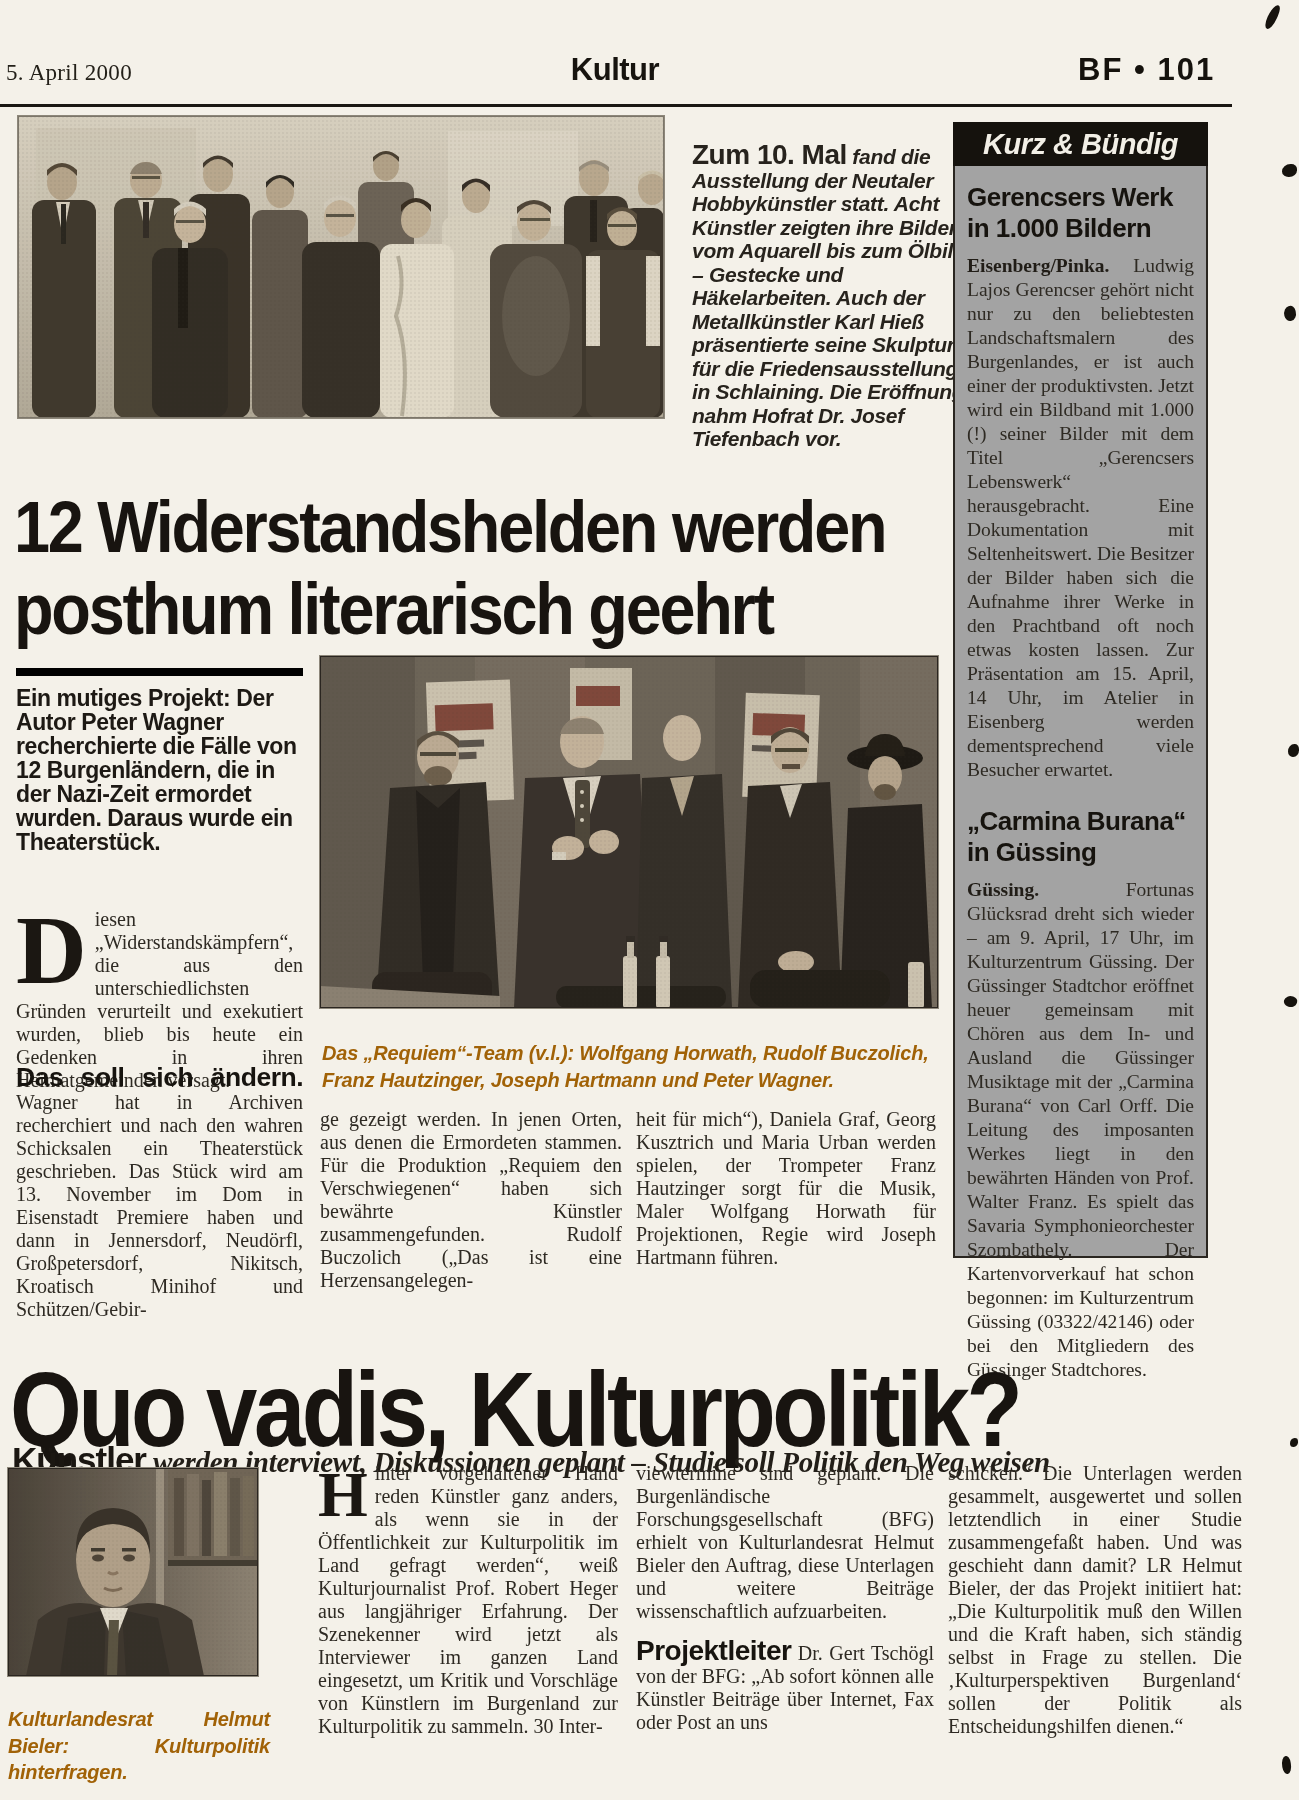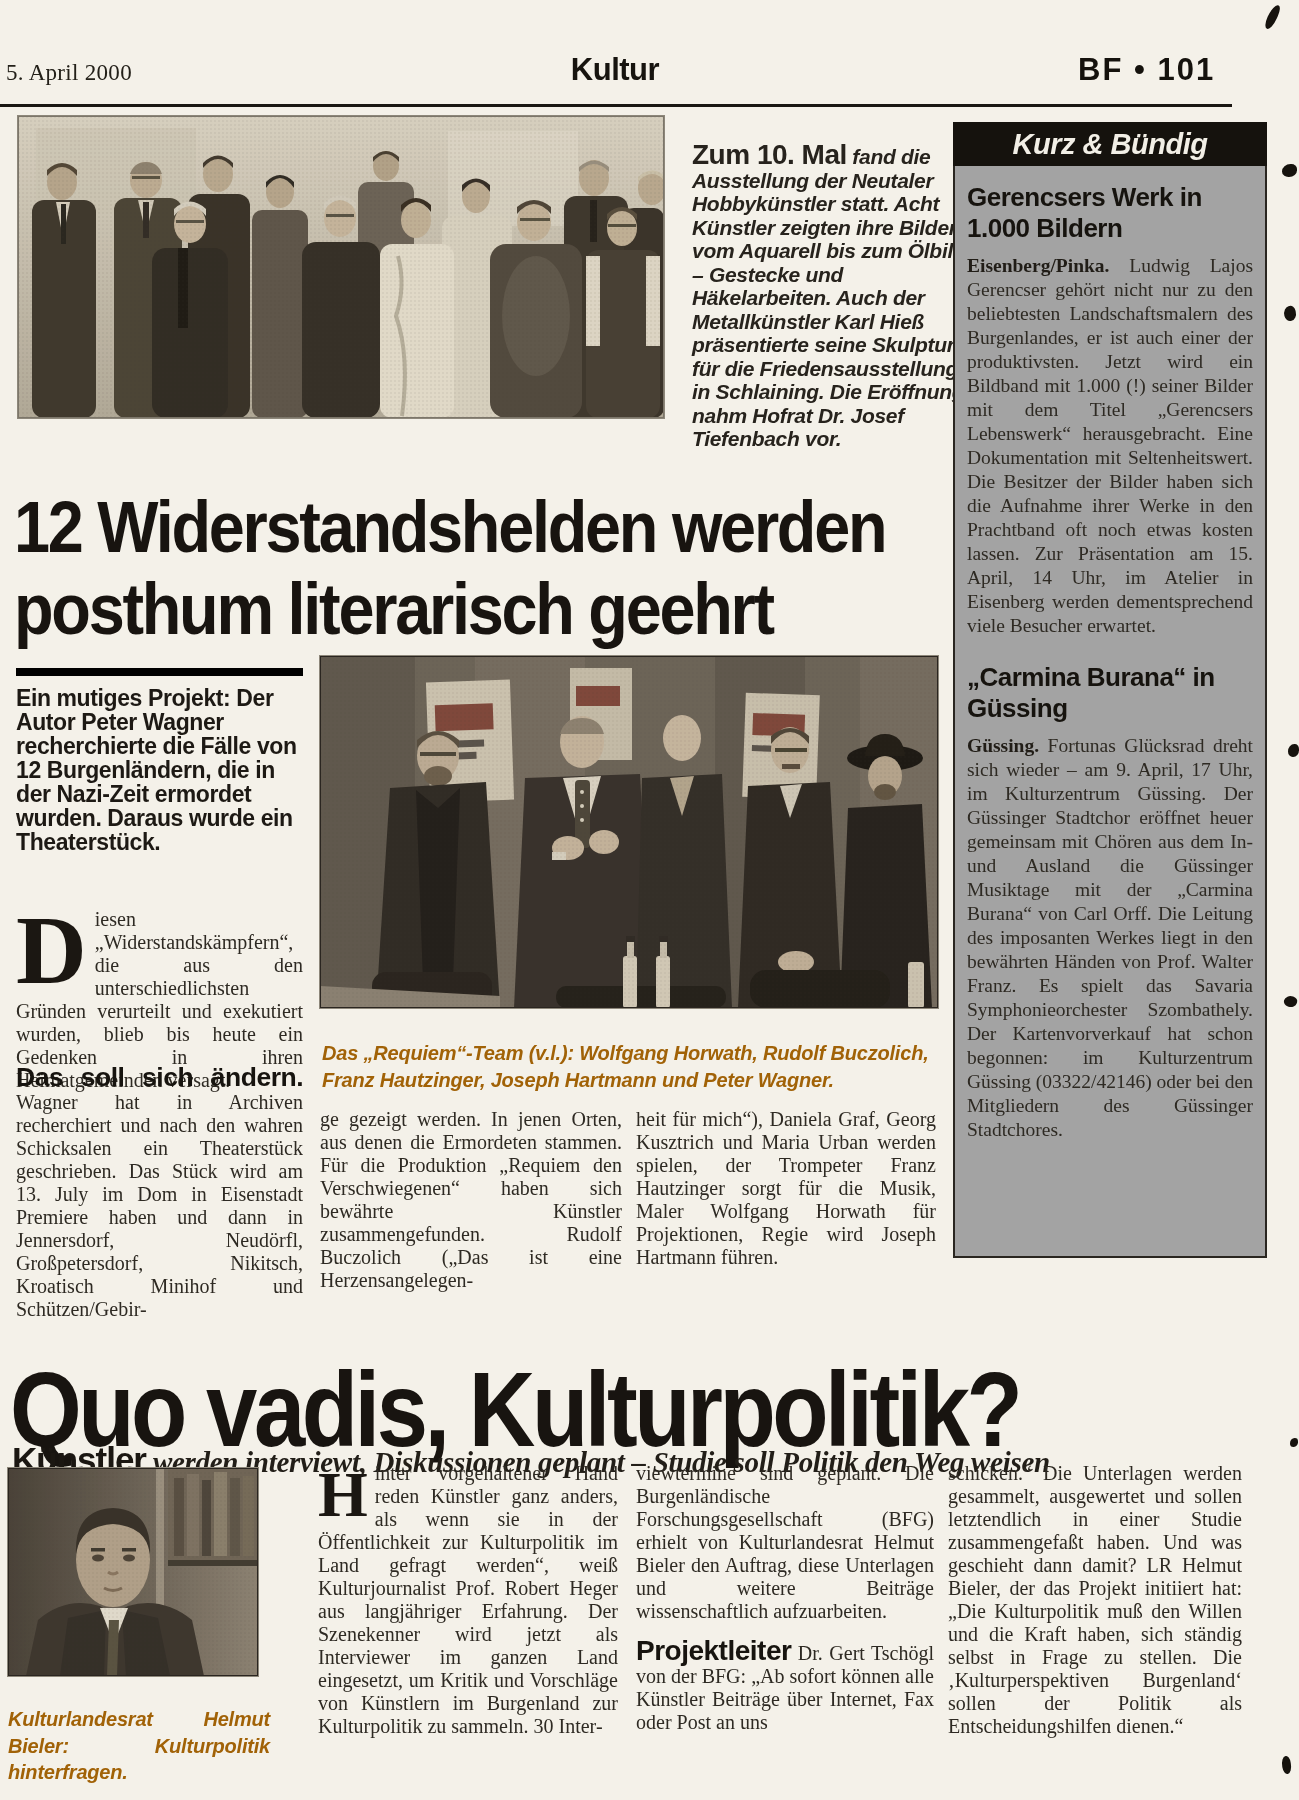--- a/index.html
+++ b/index.html
@@ -18,21 +18,21 @@
   
   .photo{position:absolute;box-shadow:0 0 0 1px #8d877a;}
   .photo svg{display:block;}
   
   .teaser{position:absolute;left:664px;top:122px;width:283px;
     font-family:"Liberation Sans",sans-serif;font-weight:700;color:#27231d;
     font-size:21px;line-height:23.5px;letter-spacing:-.3px;padding-left:28px;}
   .teaser-lead{font-size:28px;font-style:normal;letter-spacing:-.5px;}
   .teaser-text{font-style:italic;}
   
-  .sidebar{position:absolute;left:953px;top:122px;width:314px;}
+  .sidebar{position:absolute;left:953px;top:122px;width:255px;}
   .sidebar-bar{height:44px;background:#15120d;display:flex;align-items:center;justify-content:center;}
   .sidebar-bar span{font-family:"Liberation Sans",sans-serif;font-weight:700;font-style:italic;
     font-size:29px;color:#f2efe6;letter-spacing:-.5px;}
   .sidebar-box{box-sizing:border-box;height:1092px;border:2px solid #2a2620;border-top:none;
     padding:16px 12px 0 12px;background:#a3a3a3;}
   .sb-heading{margin:0 0 10px 0;font-family:"Liberation Sans",sans-serif;font-weight:700;
     font-size:26px;line-height:31px;letter-spacing:-.5px;color:#16130e;}
   .sb-heading.second{margin-top:24px;}
   .sb-text{margin:0;font-size:19.5px;line-height:24px;text-align:justify;color:#2e2a23;}
   .sb-lead{font-weight:700;color:#211d17;}
@@ -213,21 +213,21 @@
 
   <h1 class="headline1">
     <div>12 Widerstandshelden werden</div>
     <div>posthum literarisch geehrt</div>
   </h1>
 
   <div class="intro">Ein mutiges Projekt: Der Autor Peter Wagner recherchierte die Fälle von 12 Burgenländern, die in der Nazi-Zeit ermordet wurden. Daraus wurde ein Theaterstück.</div>
 
   <p class="bodycol a1-p1"><span class="dropcap">D</span><span>iesen „Widerstandskämpfern“, die aus den unterschiedlichsten Gründen verurteilt und exekutiert wurden, blieb bis heute ein Gedenken in ihren Heimatgemeinden versagt.</span></p>
 
-  <p class="bodycol a1-p2"><span class="leadin-sans">Das soll sich ändern.</span> <span>Wagner hat in Archiven recherchiert und nach den wahren Schicksalen ein Theaterstück geschrieben. Das Stück wird am 13. July im Dom in Eisenstadt Premiere haben und dann in Jennersdorf, Neudörfl, Großpetersdorf, Nikitsch, Kroatisch Minihof und Schützen/Gebir-</span></p>
+  <p class="bodycol a1-p2"><span class="leadin-sans">Das soll sich ändern.</span> <span>Wagner hat in Archiven recherchiert und nach den wahren Schicksalen ein Theaterstück geschrieben. Das Stück wird am 13. November im Dom in Eisenstadt Premiere haben und dann in Jennersdorf, Neudörfl, Großpetersdorf, Nikitsch, Kroatisch Minihof und Schützen/Gebir-</span></p>
 
   <div class="photo" style="left:320px;top:656px;">
     <svg width="618" height="352" viewBox="0 0 618 352" aria-hidden="true">
       <rect width="618" height="352" fill="#6a6257"></rect>
       <rect x="0" y="0" width="95" height="352" fill="#5d564c"></rect>
       <rect x="155" y="0" width="110" height="352" fill="#746b5f"></rect>
       <rect x="395" y="0" width="90" height="352" fill="#5d564c"></rect>
       <rect x="540" y="0" width="78" height="352" fill="#746b5f"></rect>
 
       <g transform="rotate(-2 150 85)">

